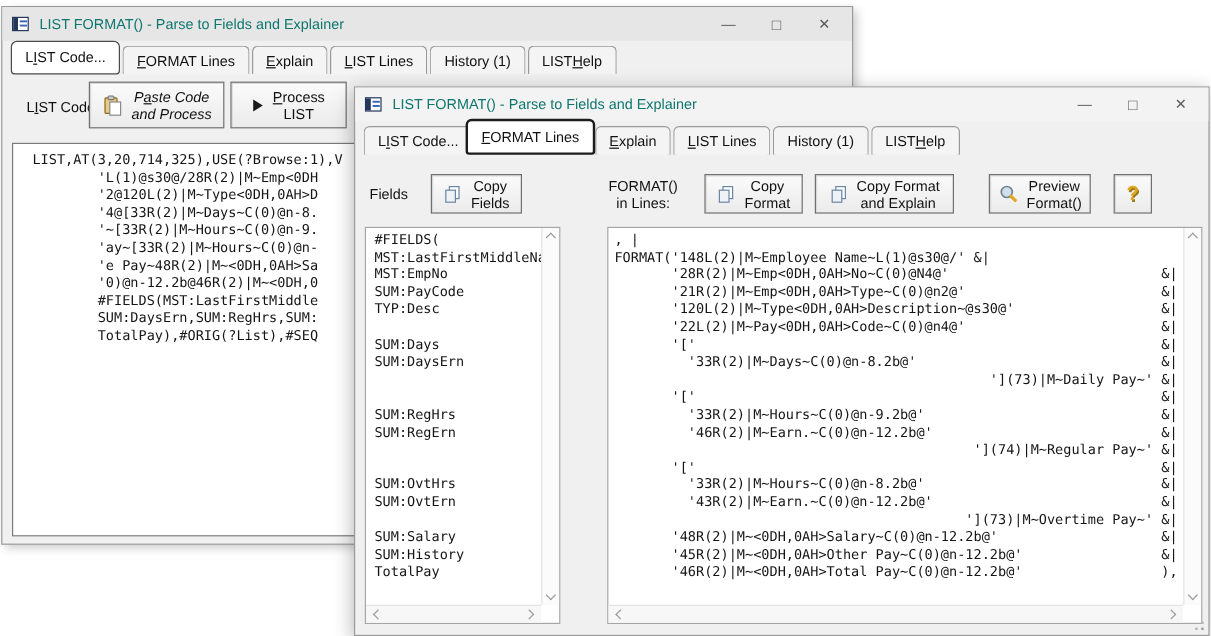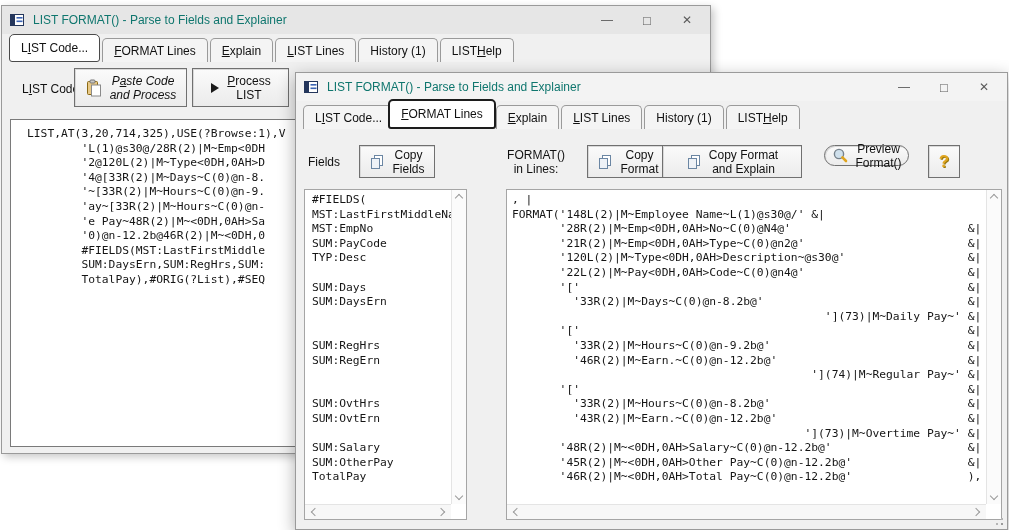--- a/index.html
+++ b/index.html
@@ -200,31 +200,31 @@
     <button class="btn" style="left:291px;top:72px;width:82px;height:33px;">
       <span class="ic">
         <svg width="16" height="16" viewBox="0 0 16 16">
             <rect x="5.5" y="1.5" width="8" height="10" fill="#fff" stroke="#6b86a3"></rect>
             <rect x="2.5" y="4.5" width="8" height="10" fill="#eef2f7" stroke="#6b86a3"></rect>
           </svg>
       </span>
       <span class="btxt"><span>Copy</span><br><span>Format</span></span>
     </button>
 
-    <button class="btn" style="left:366px;top:72px;width:140px;height:33px;">
+    <button class="btn" style="left:383px;top:72px;width:116px;height:33px;">
       <span class="ic">
         <svg width="16" height="16" viewBox="0 0 16 16">
             <rect x="5.5" y="1.5" width="8" height="10" fill="#fff" stroke="#6b86a3"></rect>
             <rect x="2.5" y="4.5" width="8" height="10" fill="#eef2f7" stroke="#6b86a3"></rect>
           </svg>
       </span>
       <span class="btxt"><span>Copy Format</span><br><span>and Explain</span></span>
     </button>
 
-    <button class="btn" style="left:528px;top:72px;width:85px;height:21px;border-radius:11px;">
+    <button class="btn" style="left:528px;top:72px;width:85px;height:33px;">
       <span class="ic">
         <svg width="17" height="17" viewBox="0 0 17 17">
             <circle cx="7" cy="7" r="4.6" fill="#cfe0ec" stroke="#76828c" stroke-width="1.4"></circle>
             <line x1="10.4" y1="10.4" x2="14" y2="14" stroke="#e0a51e" stroke-width="2.6" stroke-linecap="round"></line>
           </svg>
       </span>
       <span class="btxt"><span>Preview</span><br><span>Format()</span></span>
     </button>
 
     <button class="btn" style="left:632px;top:72px;width:32px;height:33px;">
@@ -244,21 +244,21 @@
         <div class="cl"></div>
         <div class="cl"></div>
         <div class="cl">SUM:RegHrs</div>
         <div class="cl">SUM:RegErn</div>
         <div class="cl"></div>
         <div class="cl"></div>
         <div class="cl">SUM:OvtHrs</div>
         <div class="cl">SUM:OvtErn</div>
         <div class="cl"></div>
         <div class="cl">SUM:Salary</div>
-        <div class="cl">SUM:OtherPay</div>
+        <div class="cl">SUM:History</div>
         <div class="cl">TotalPay</div>
       </div>
       <div class="vscroll">
           <span class="cv up"></span>
           <span class="cv down"></span>
         </div>
       <div class="hscroll">
           <span class="cv left"></span>
           <span class="cv right"></span>
         </div>

